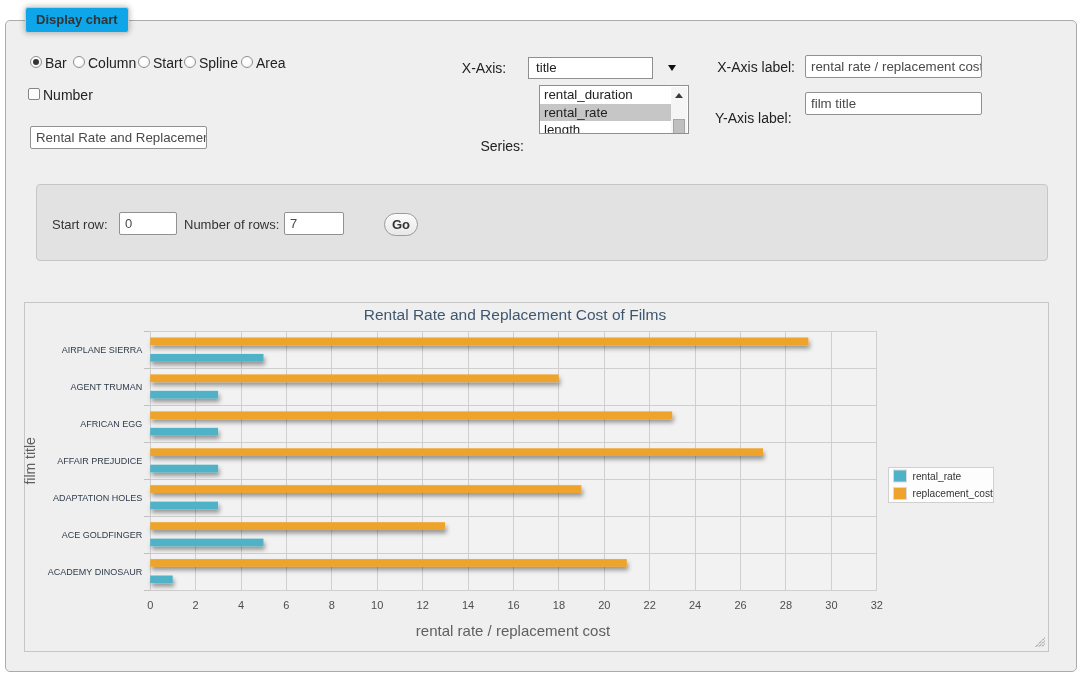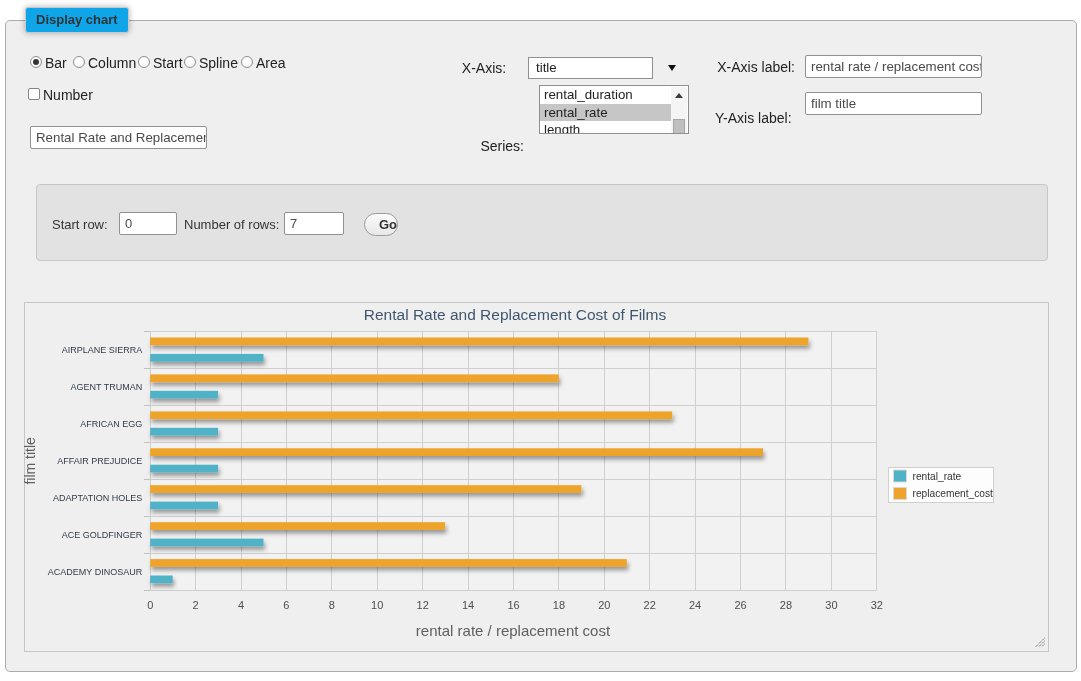--- a/index.html
+++ b/index.html
@@ -25,23 +25,23 @@
 .sb { right:1px; top:1px; width:16px; height:65px; background:#f5f5f5; }
 .up { left:4px; top:6px; width:0; height:0; border-left:4px solid transparent;
       border-right:4px solid transparent; border-bottom:5.5px solid #3b3b3b; }
 .dn { left:4px; bottom:6px; width:0; height:0; border-left:4px solid transparent;
       border-right:4px solid transparent; border-top:5.5px solid #8d8d8d; }
 .thumb { left:1.5px; top:32px; width:12.5px; height:19px; background:#bfbfbf;
       border:1px solid #a6a6a6; }
 .panel { left:36px; top:184px; width:1012px; height:77px; background:#e2e2e2;
       border:1px solid #c6c6c6; border-radius:4px; }
 .p13 { font-size:13px; color:#333; }
-.go { left:364px; top:213px; width:34px; height:23px; border:1px solid #9a9a9a; border-radius:11.5px;
+.go { left:384px; top:213px; width:34px; height:23px; border:1px solid #9a9a9a; border-radius:11.5px;
       background:linear-gradient(#fbfbfb,#e8e8e8); font-size:13px; font-weight:bold; color:#333;
-      text-align:right; line-height:21px; }
+      text-align:center; line-height:21px; }
 .cpanel { left:24px; top:302px; width:1025px; height:350px; background:#efefef; border:1px solid #c6c6c6; }
 </style></head>
 <body>
 <div class="a fs"></div>
 <div class="a lg">Display chart</div>
 
 <div class="a radio on" style="left:30px;top:56px;"></div>
 <div class="a lbl" style="left:45px;top:55px;">Bar</div>
 <div class="a radio" style="left:73px;top:56px;"></div>
 <div class="a lbl" style="left:88px;top:55px;">Column</div>

